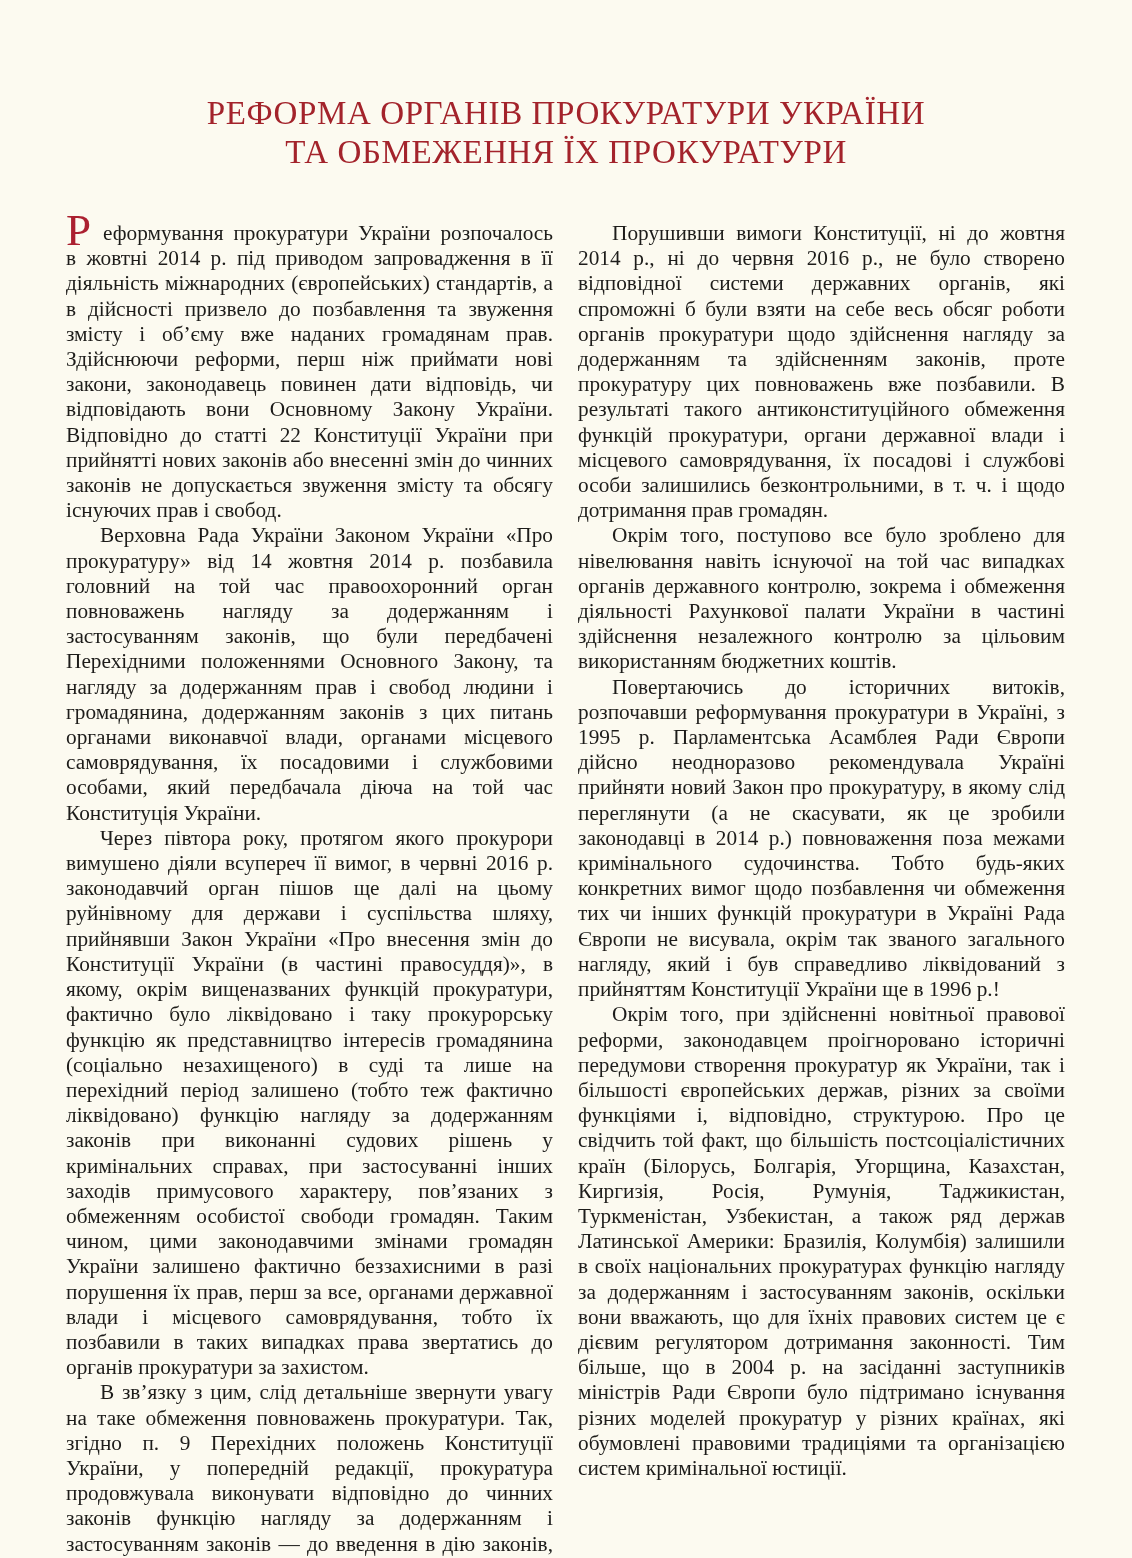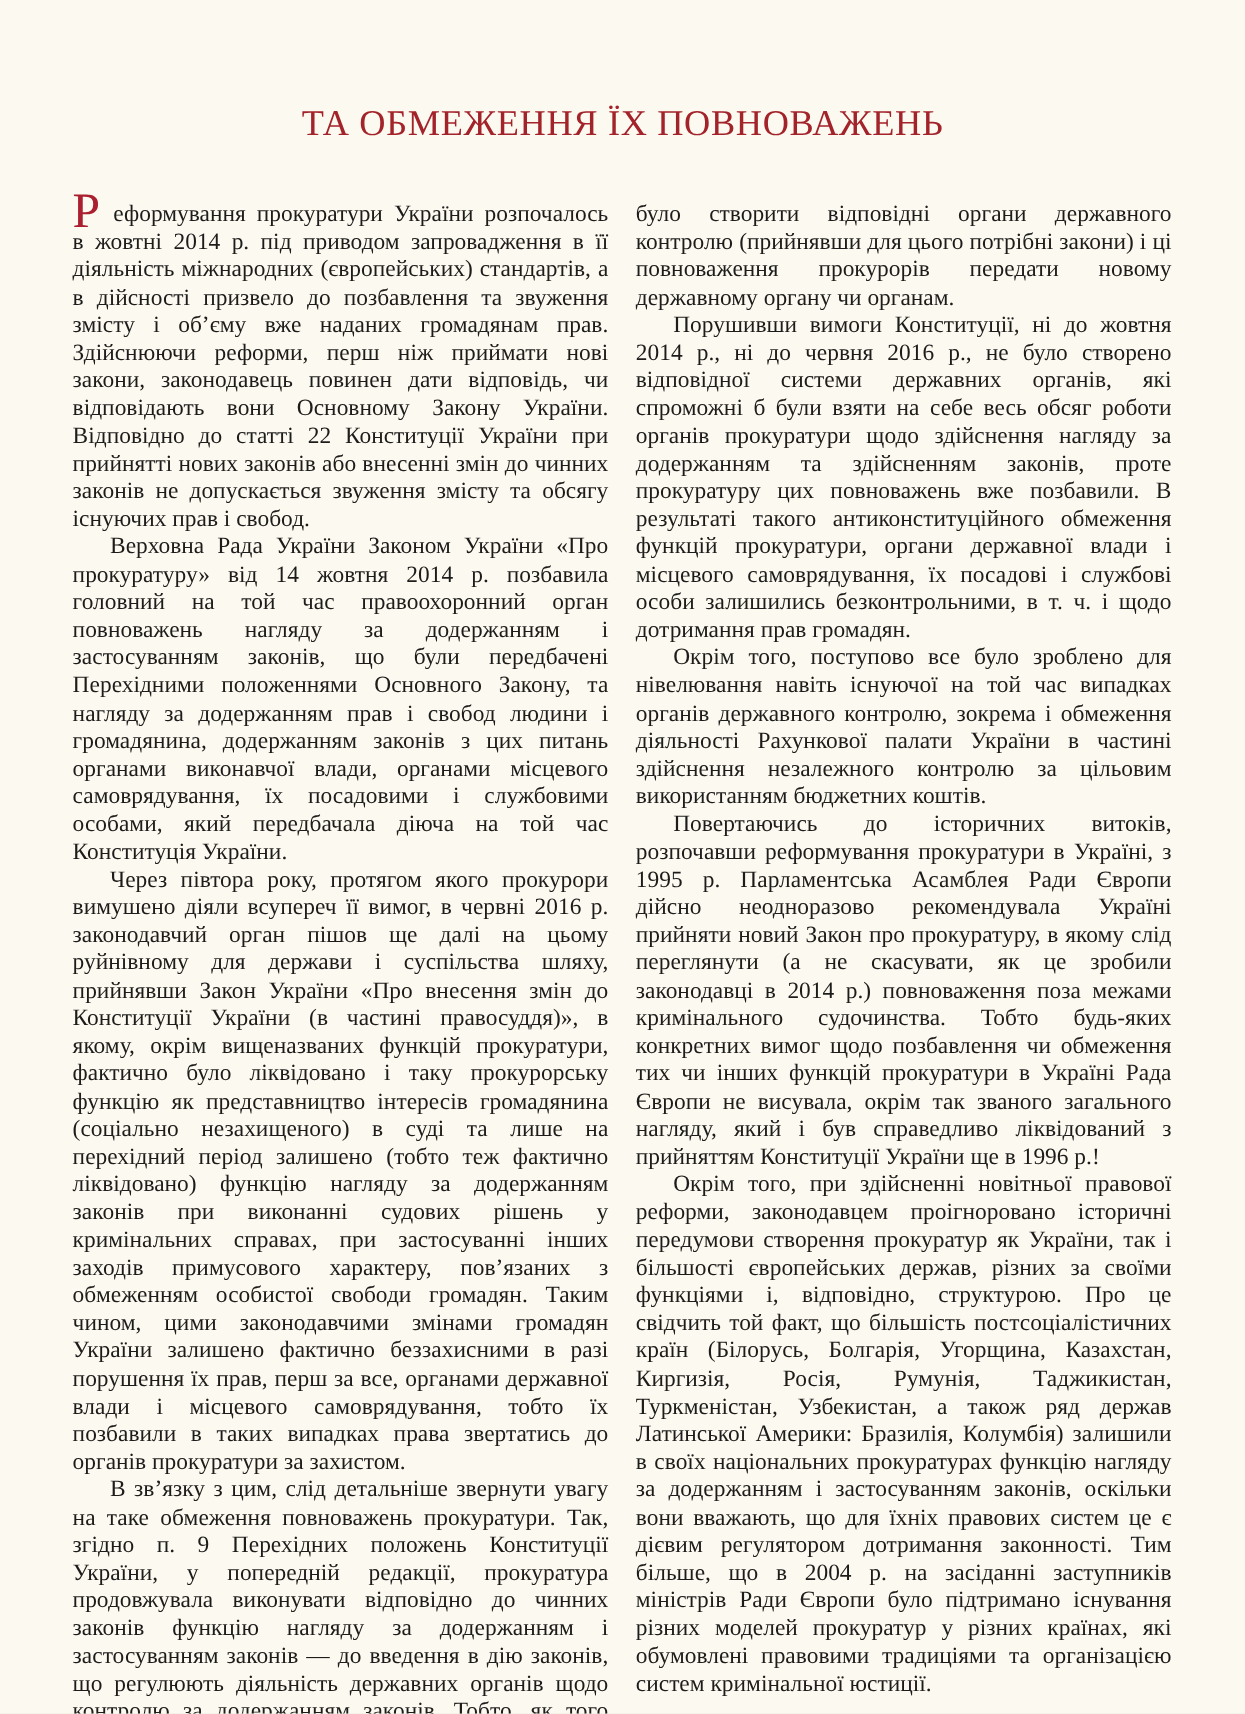--- a/index.html
+++ b/index.html
@@ -50,34 +50,34 @@
     color: #ab2030;
     text-indent: 0;
   }
 </style>
 </head>
 <body>
 
 <div class="page">
 
   <h1 class="title">
-    <span class="title-line">ТА ОБМЕЖЕННЯ ЇХ ПОВНОВАЖЕНЬ</span>
+    <span class="title-line">РЕФОРМА ОРГАНІВ ПРОКУРАТУРИ УКРАЇНИ</span>
+    <span class="title-line">ТА ОБМЕЖЕННЯ ЇХ ПРОКУРАТУРИ</span>
   </h1>
 
   <div class="content">
 
     <div class="col">
       <p class="para first-para"><span class="dropcap">Р</span><span>еформування прокуратури України розпочалось в жовтні 2014 р. під приводом запровадження в її діяльність міжнародних (європейських) стандартів, а в дійсності призвело до позбавлення та звуження змісту і об’єму вже наданих громадянам прав. Здійснюючи реформи, перш ніж приймати нові закони, законодавець повинен дати відповідь, чи відповідають вони Основному Закону України. Відповідно до статті 22 Конституції України при прийнятті нових законів або внесенні змін до чинних законів не допускається звуження змісту та обсягу існуючих прав і свобод.</span></p>
       <p class="para indent">Верховна Рада України Законом України «Про прокуратуру» від 14 жовтня 2014 р. позбавила головний на той час правоохоронний орган повноважень нагляду за додержанням і застосуванням законів, що були передбачені Перехідними положеннями Основного Закону, та нагляду за додержанням прав і свобод людини і громадянина, додержанням законів з цих питань органами виконавчої влади, органами місцевого самоврядування, їх посадовими і службовими особами, який передбачала діюча на той час Конституція України.</p>
       <p class="para indent">Через півтора року, протягом якого прокурори вимушено діяли всупереч її вимог, в червні 2016 р. законодавчий орган пішов ще далі на цьому руйнівному для держави і суспільства шляху, прийнявши Закон України «Про внесення змін до Конституції України (в частині правосуддя)», в якому, окрім вищеназваних функцій прокуратури, фактично було ліквідовано і таку прокурорську функцію як представництво інтересів громадянина (соціально незахищеного) в суді та лише на перехідний період залишено (тобто теж фактично ліквідовано) функцію нагляду за додержанням законів при виконанні судових рішень у кримінальних справах, при застосуванні інших заходів примусового характеру, пов’язаних з обмеженням особистої свободи громадян. Таким чином, цими законодавчими змінами громадян України залишено фактично беззахисними в разі порушення їх прав, перш за все, органами державної влади і місцевого самоврядування, тобто їх позбавили в таких випадках права звертатись до органів прокуратури за захистом.</p>
       <p class="para indent">В зв’язку з цим, слід детальніше звернути увагу на таке обмеження повноважень прокуратури. Так, згідно п. 9 Перехідних положень Конституції України, у попередній редакції, прокуратура продовжувала виконувати відповідно до чинних законів функцію нагляду за додержанням і застосуванням законів — до введення в дію законів, що регулюють діяльність державних органів щодо контролю за додержанням законів. Тобто, як того вимагав Основний Закон, до повного позбавлення прокурорів функції нагляду за додержанням і застосуванням законів необхідно</p>
     </div>
 
     <div class="col">
-      <p class="para">було створити відповідні органи державного контролю (прийнявши для цього потрібні закони) і ці повноваження прокурорів передати новому державному органу чи органам.</p>
       <p class="para indent">Порушивши вимоги Конституції, ні до жовтня 2014 р., ні до червня 2016 р., не було створено відповідної системи державних органів, які спроможні б були взяти на себе весь обсяг роботи органів прокуратури щодо здійснення нагляду за додержанням та здійсненням законів, проте прокуратуру цих повноважень вже позбавили. В результаті такого антиконституційного обмеження функцій прокуратури, органи державної влади і місцевого самоврядування, їх посадові і службові особи залишились безконтрольними, в т. ч. і щодо дотримання прав громадян.</p>
       <p class="para indent">Окрім того, поступово все було зроблено для нівелювання навіть існуючої на той час випадках органів державного контролю, зокрема і обмеження діяльності Рахункової палати України в частині здійснення незалежного контролю за цільовим використанням бюджетних коштів.</p>
       <p class="para indent">Повертаючись до історичних витоків, розпочавши реформування прокуратури в Україні, з 1995 р. Парламентська Асамблея Ради Європи дійсно неодноразово рекомендувала Україні прийняти новий Закон про прокуратуру, в якому слід переглянути (а не скасувати, як це зробили законодавці в 2014 р.) повноваження поза межами кримінального судочинства. Тобто будь-яких конкретних вимог щодо позбавлення чи обмеження тих чи інших функцій прокуратури в Україні Рада Європи не висувала, окрім так званого загального нагляду, який і був справедливо ліквідований з прийняттям Конституції України ще в 1996 р.!</p>
       <p class="para indent">Окрім того, при здійсненні новітньої правової реформи, законодавцем проігноровано історичні передумови створення прокуратур як України, так і більшості європейських держав, різних за своїми функціями і, відповідно, структурою. Про це свідчить той факт, що більшість постсоціалістичних країн (Білорусь, Болгарія, Угорщина, Казахстан, Киргизія, Росія, Румунія, Таджикистан, Туркменістан, Узбекистан, а також ряд держав Латинської Америки: Бразилія, Колумбія) залишили в своїх національних прокуратурах функцію нагляду за додержанням і застосуванням законів, оскільки вони вважають, що для їхніх правових систем це є дієвим регулятором дотримання законності. Тим більше, що в 2004 р. на засіданні заступників міністрів Ради Європи було підтримано існування різних моделей прокуратур у різних країнах, які обумовлені правовими традиціями та організацією систем кримінальної юстиції.</p>
 
     </div>
 
   </div>
 
 </div>

